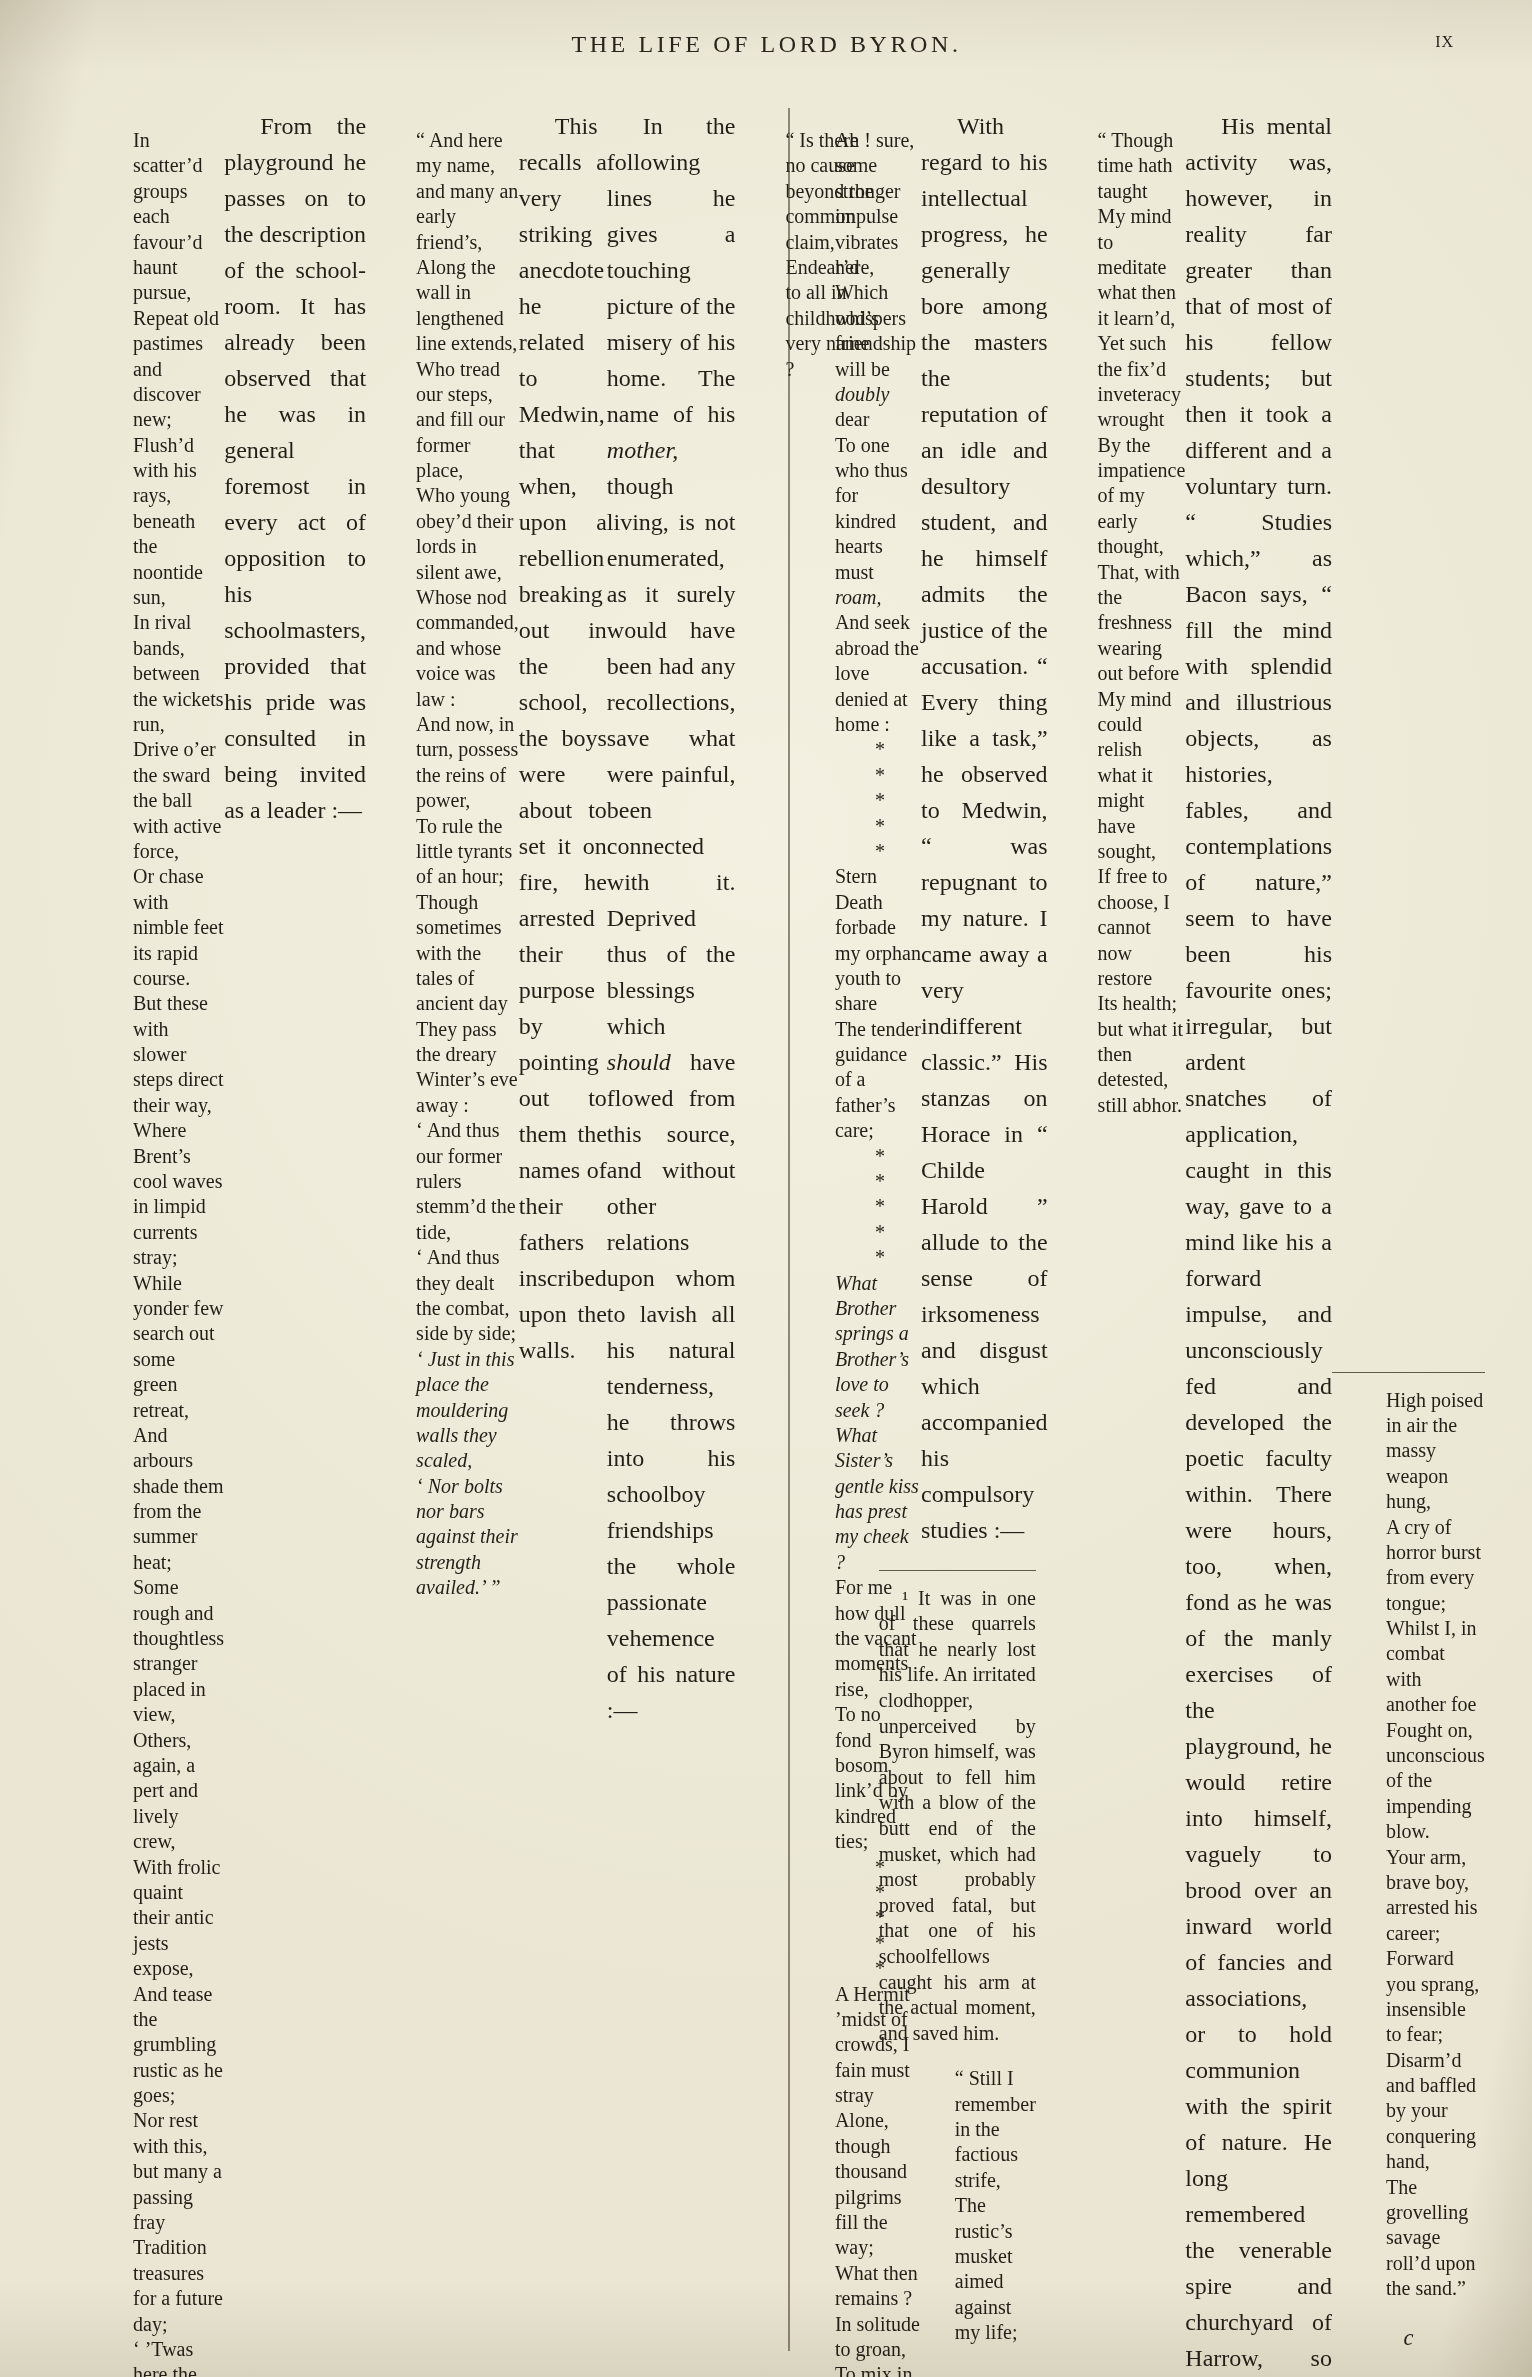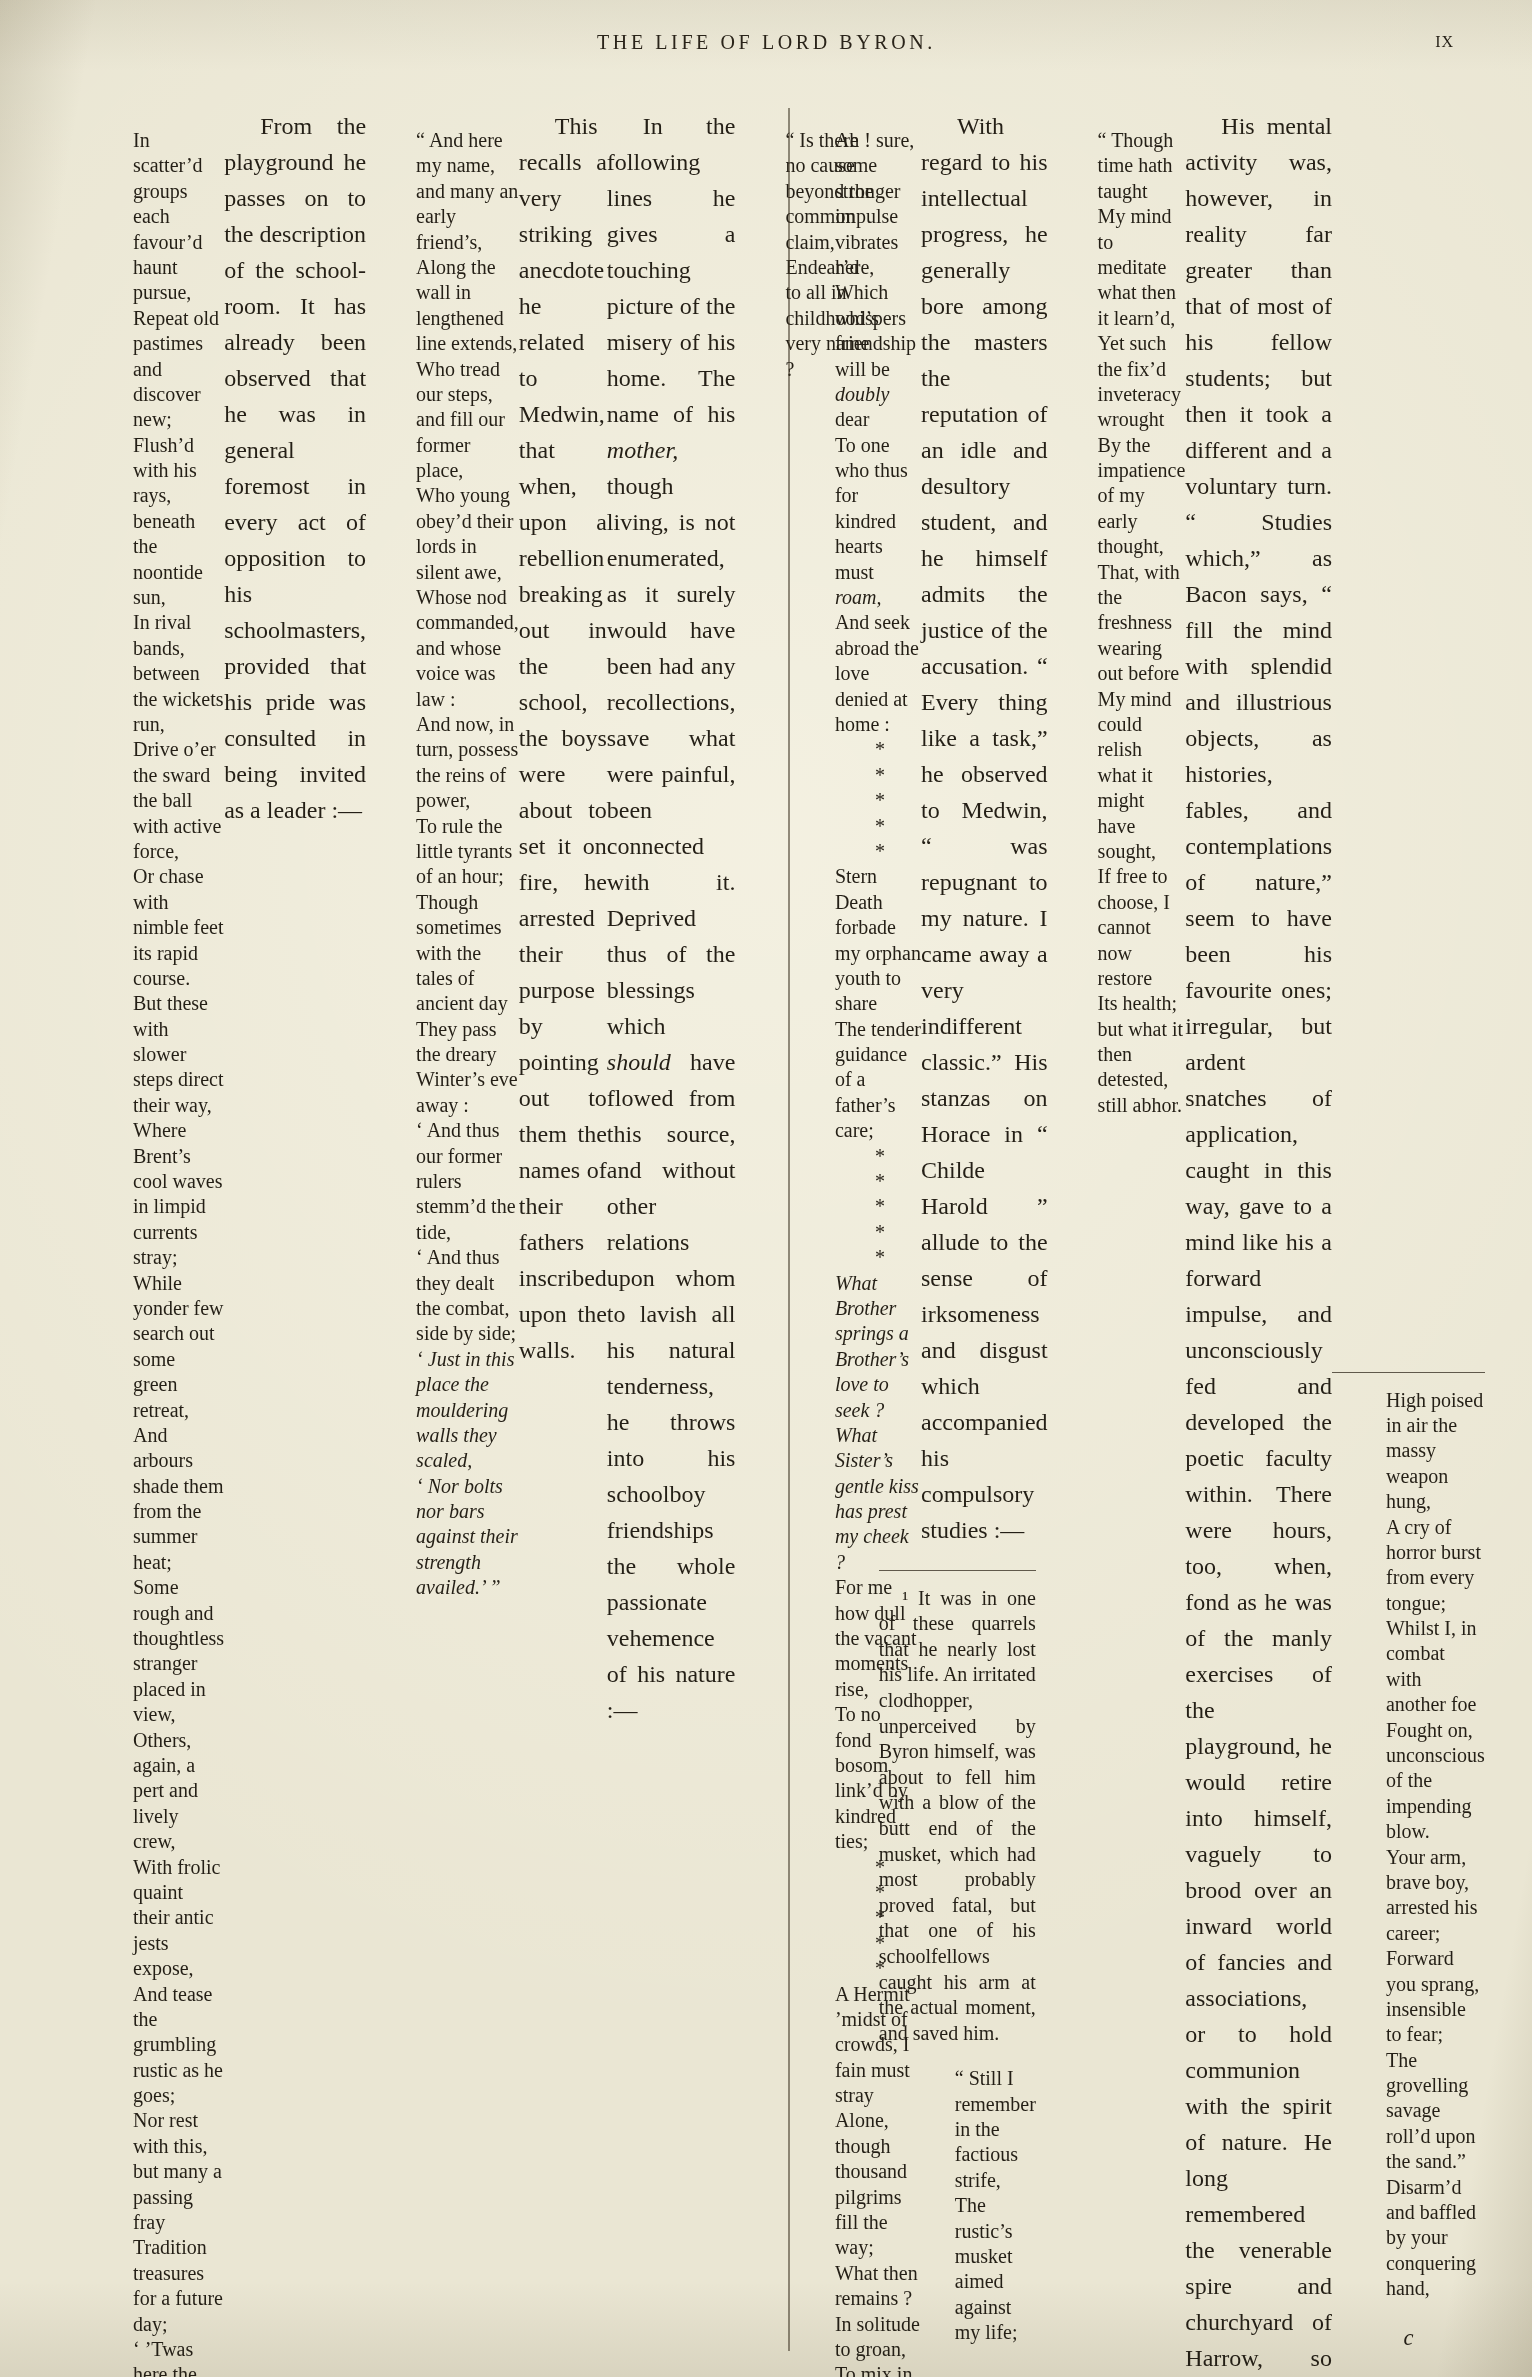--- a/index.html
+++ b/index.html
@@ -12,21 +12,21 @@
   }
   .paper{
     position:absolute;inset:0;pointer-events:none;z-index:0;
     background:
       radial-gradient(120% 85% at 50% 35%, rgba(255,253,242,.45) 0%, rgba(255,253,242,0) 60%),
       linear-gradient(100deg, rgba(115,104,74,.20) 0%, rgba(115,104,74,0) 5%, rgba(115,104,74,0) 95%, rgba(115,104,74,.22) 100%),
       linear-gradient(0deg, rgba(110,100,70,.14) 0%, rgba(110,100,70,0) 4%, rgba(110,100,70,0) 97%, rgba(110,100,70,.10) 100%);
   }
   .content{position:relative;z-index:1;}
   .header{position:relative;padding-top:31px;height:76px;}
-  .title{text-align:center;font-size:20px;letter-spacing:3.6px;color:#2a241a;}
+  .title{text-align:center;font-size:24px;letter-spacing:3.6px;color:#2a241a;}
   .folio{position:absolute;right:79px;top:26px;font-size:23.4px;font-variant:small-caps;letter-spacing:0.9px;}
   .cols{display:flex;margin:32px 77px 0 124px;height:2243px;}
   .col{flex:1 1 0;display:flex;flex-direction:row;min-width:0;}
   .col-left{padding-right:34px;}
   .col-right{padding-left:36px;}
   .divider{width:1.8px;background:rgba(62,52,36,.55);}
   .para{font-size:24px;line-height:1.5;text-align:justify;text-indent:36px;margin:0 0 5.4px 0;}
   .verse{font-size:20px;line-height:1.27;margin:20px 0 20px 9px;}
   .verse-indent{margin-left:50px;}
   .vline{white-space:pre-wrap;}
@@ -149,22 +149,22 @@
 
       <div class="fnblock">
         <div class="fnrule"></div>
         <div class="verse fn-verse-right">
             <div class="vline">High poised in air the massy weapon hung,</div>
             <div class="vline">A cry of horror burst from every tongue;</div>
             <div class="vline">Whilst I, in combat with another foe</div>
             <div class="vline">Fought on, unconscious of the impending blow.</div>
             <div class="vline">Your arm, brave boy, arrested his career;</div>
             <div class="vline">Forward you sprang, insensible to fear;</div>
+            <div class="vline">Disarm’d and baffled by your conquering hand,</div>
             <div class="vline">The grovelling savage roll’d upon the sand.”</div>
-            <div class="vline">Disarm’d and baffled by your conquering hand,</div>
           </div>
         <div class="sig">c</div>
       </div>
     </section>
 
   </main>
 </div>
 
 
 </body></html>

